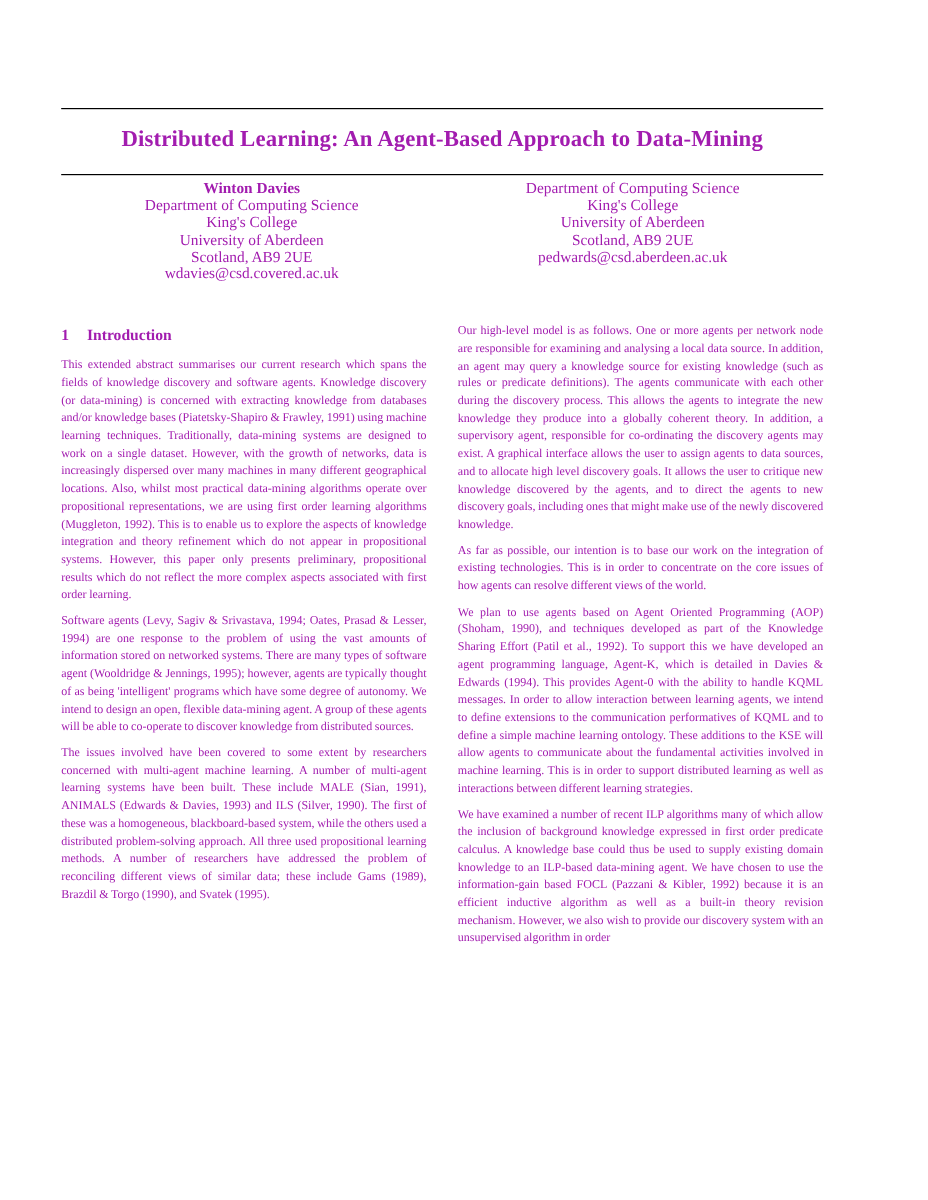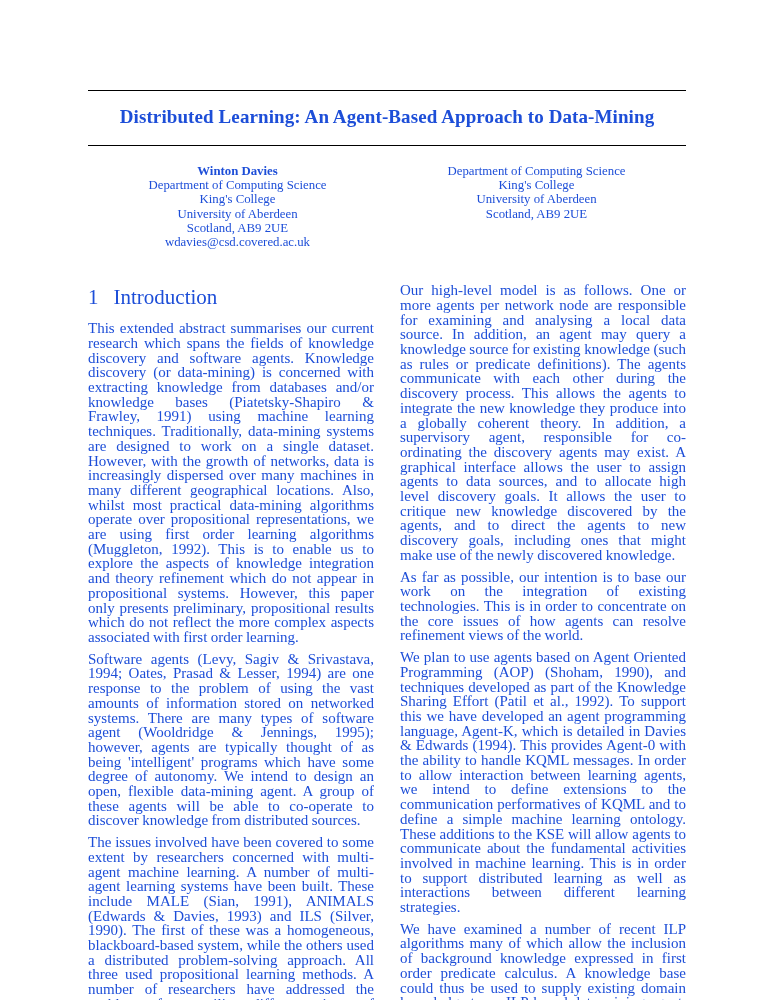--- a/index.html
+++ b/index.html
@@ -2,69 +2,69 @@
 <html><head>
 <meta charset="utf-8">
 <style>
   * { margin: 0; padding: 0; box-sizing: border-box; }
   html, body { background: #ffffff; }
   .page {
     position: relative;
     width: 773px;
     height: 1000px;
     background: #ffffff;
-    color: #1d4ed8;
+    color: #a21caf;
     font-family: "Liberation Serif", "DejaVu Serif", serif;
-    padding: 90px 87px 0 88px;
+    padding: 90px 87px 0 51px;
     overflow: hidden;
   }
   .rule {
     height: 0;
     border-top: 1.4px solid #000000;
   }
   .title {
     font-size: 19px;
     font-weight: bold;
     text-align: center;
     padding: 15px 0 17px 0;
     letter-spacing: 0.1px;
   }
   .authors {
     display: flex;
-    margin-top: 18px;
+    margin-top: 4px;
   }
   .author {
     flex: 1;
     text-align: center;
     font-size: 12.8px;
     line-height: 14.2px;
   }
   .author .author-name {
     font-weight: bold;
   }
   .columns {
     display: flex;
     gap: 26px;
     margin-top: 34px;
   }
   .col {
     flex: 1;
     min-width: 0;
   }
   .section-heading {
-    font-size: 21px;
-    font-weight: normal;
+    font-size: 13px;
+    font-weight: bold;
     margin: 2px 0 11px 0;
   }
   .section-heading .sec-num {
     display: inline-block;
     margin-right: 15px;
   }
   .col p {
-    font-size: 15px;
+    font-size: 10px;
     line-height: 14.7px;
     text-align: justify;
     margin: 0 0 7px 0;
     word-spacing: -0.3px;
   }
 </style>
 </head>
 <body>
 
 <div class="page">
@@ -82,33 +82,34 @@
       <div>King's College</div>
       <div>University of Aberdeen</div>
       <div>Scotland, AB9 2UE</div>
       <div>wdavies@csd.covered.ac.uk</div>
     </div>
     <div class="author">
       <div>Department of Computing Science</div>
       <div>King's College</div>
       <div>University of Aberdeen</div>
       <div>Scotland, AB9 2UE</div>
+      <div>pedwards@csd.aberdeen.ac.uk</div>
     </div>
   </div>
 
   <div class="columns">
     <div class="col">
       <h2 class="section-heading">
         <span class="sec-num">1</span><span class="sec-title">Introduction</span>
       </h2>
       <p>This extended abstract summarises our current research which spans the fields of knowledge discovery and software agents. Knowledge discovery (or data-mining) is concerned with extracting knowledge from databases and/or knowledge bases (Piatetsky-Shapiro &amp; Frawley, 1991) using machine learning techniques. Traditionally, data-mining systems are designed to work on a single dataset. However, with the growth of networks, data is increasingly dispersed over many machines in many different geographical locations. Also, whilst most practical data-mining algorithms operate over propositional representations, we are using first order learning algorithms (Muggleton, 1992). This is to enable us to explore the aspects of knowledge integration and theory refinement which do not appear in propositional systems. However, this paper only presents preliminary, propositional results which do not reflect the more complex aspects associated with first order learning.</p>
       <p>Software agents (Levy, Sagiv &amp; Srivastava, 1994; Oates, Prasad &amp; Lesser, 1994) are one response to the problem of using the vast amounts of information stored on networked systems. There are many types of software agent (Wooldridge &amp; Jennings, 1995); however, agents are typically thought of as being 'intelligent' programs which have some degree of autonomy. We intend to design an open, flexible data-mining agent. A group of these agents will be able to co-operate to discover knowledge from distributed sources.</p>
       <p>The issues involved have been covered to some extent by researchers concerned with multi-agent machine learning. A number of multi-agent learning systems have been built. These include MALE (Sian, 1991), ANIMALS (Edwards &amp; Davies, 1993) and ILS (Silver, 1990). The first of these was a homogeneous, blackboard-based system, while the others used a distributed problem-solving approach. All three used propositional learning methods. A number of researchers have addressed the problem of reconciling different views of similar data; these include Gams (1989), Brazdil &amp; Torgo (1990), and Svatek (1995).</p>
     </div>
     <div class="col">
       <p>Our high-level model is as follows. One or more agents per network node are responsible for examining and analysing a local data source. In addition, an agent may query a knowledge source for existing knowledge (such as rules or predicate definitions). The agents communicate with each other during the discovery process. This allows the agents to integrate the new knowledge they produce into a globally coherent theory. In addition, a supervisory agent, responsible for co-ordinating the discovery agents may exist. A graphical interface allows the user to assign agents to data sources, and to allocate high level discovery goals. It allows the user to critique new knowledge discovered by the agents, and to direct the agents to new discovery goals, including ones that might make use of the newly discovered knowledge.</p>
-      <p>As far as possible, our intention is to base our work on the integration of existing technologies. This is in order to concentrate on the core issues of how agents can resolve refinement views of the world.</p>
+      <p>As far as possible, our intention is to base our work on the integration of existing technologies. This is in order to concentrate on the core issues of how agents can resolve different views of the world.</p>
       <p>We plan to use agents based on Agent Oriented Programming (AOP) (Shoham, 1990), and techniques developed as part of the Knowledge Sharing Effort (Patil et al., 1992). To support this we have developed an agent programming language, Agent-K, which is detailed in Davies &amp; Edwards (1994). This provides Agent-0 with the ability to handle KQML messages. In order to allow interaction between learning agents, we intend to define extensions to the communication performatives of KQML and to define a simple machine learning ontology. These additions to the KSE will allow agents to communicate about the fundamental activities involved in machine learning. This is in order to support distributed learning as well as interactions between different learning strategies.</p>
       <p>We have examined a number of recent ILP algorithms many of which allow the inclusion of background knowledge expressed in first order predicate calculus. A knowledge base could thus be used to supply existing domain knowledge to an ILP-based data-mining agent. We have chosen to use the information-gain based FOCL (Pazzani &amp; Kibler, 1992) because it is an efficient inductive algorithm as well as a built-in theory revision mechanism. However, we also wish to provide our discovery system with an unsupervised algorithm in order</p>
     </div>
   </div>
 
 </div>
 
 </body></html>

